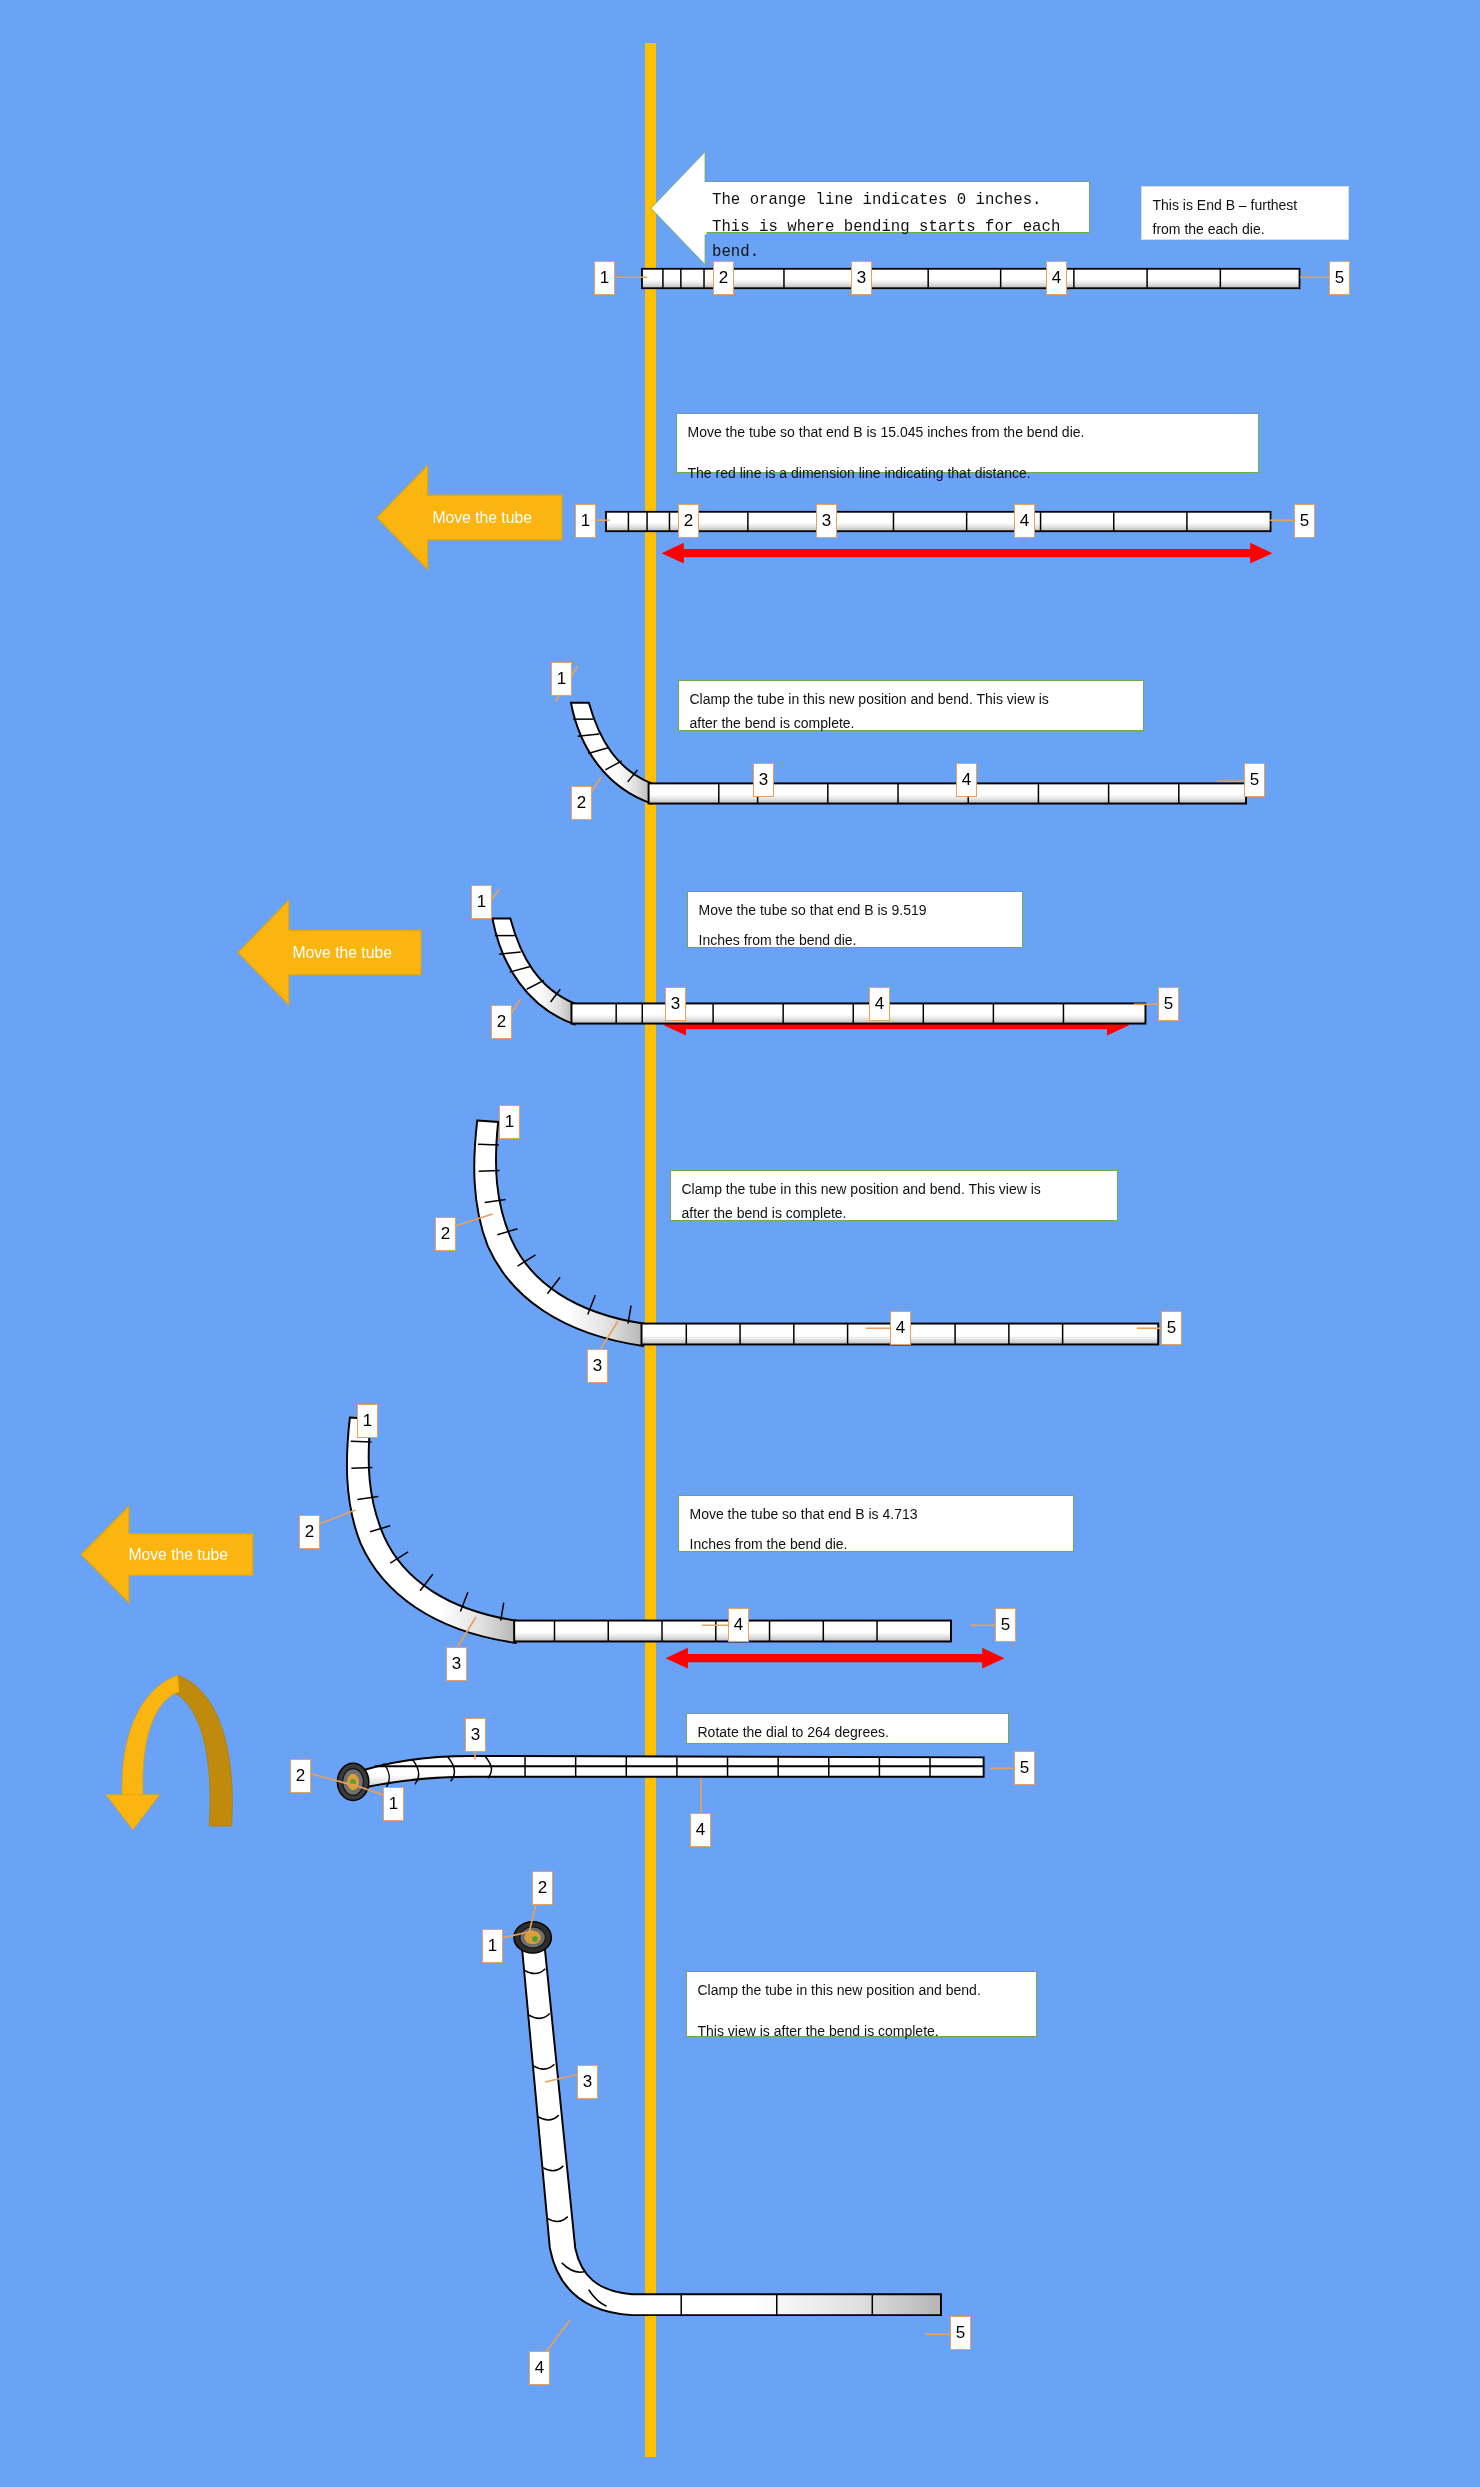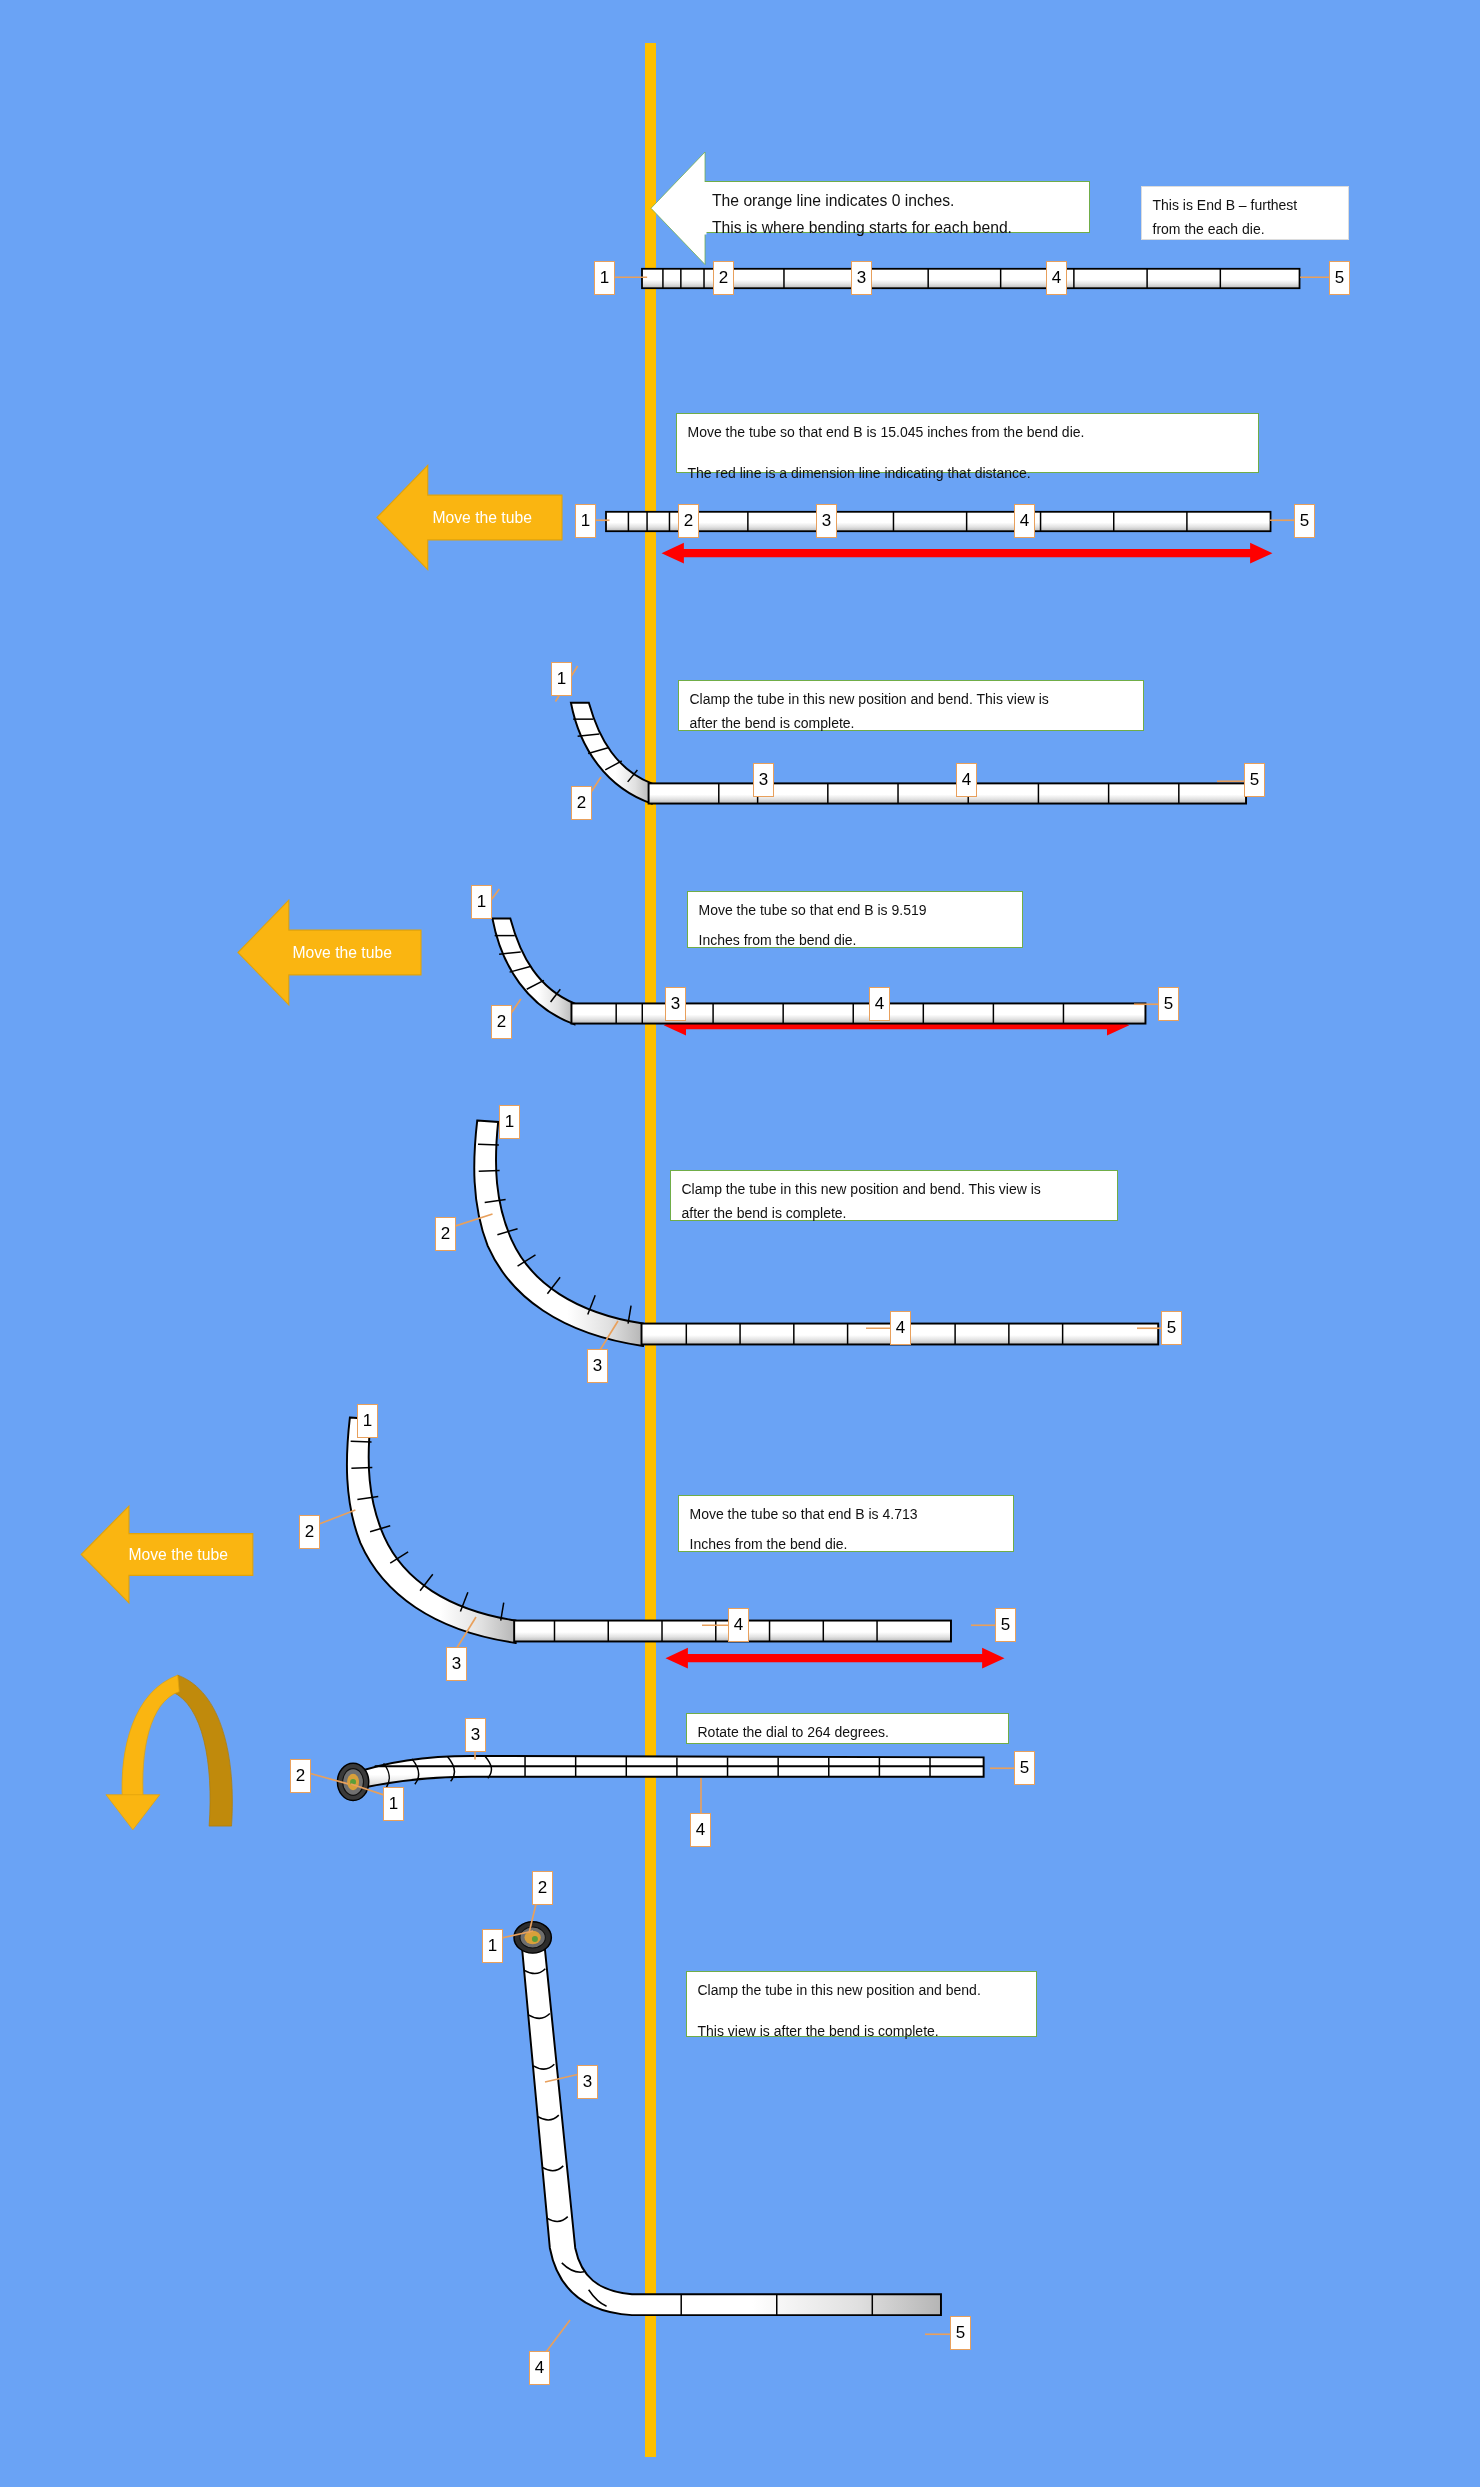--- a/index.html
+++ b/index.html
@@ -41,21 +41,21 @@
   .tube{position:absolute;z-index:4;}
   svg{display:block;overflow:visible;}
 </style>
 </head>
 <body>
 
 <div id="stage" style="width: 1480px; height: 2487px; background: rgb(106, 163, 245);">
 
   <div class="datum"></div>
 
-  <div class="callout-arrow" style="left:702px;top:181px;width:388px;height:52px;">
+  <div class="callout-arrow" style="left:702px;top:181px;width:388px;height:52px;font-family:Liberation Mono, monospace;">
     <div style="padding:6px 9px;">
       <p style="margin:0">The orange line indicates 0 inches.</p>
       <p style="margin:1.5px 0 0 0">This is where bending starts for each bend.</p>
     </div>
   </div>
   <svg style="position:absolute;left:651px;top:152px;" width="54" height="114" viewBox="0 0 72 152">
     <polygon points="0,75 72,0 72,150" fill="#ffffff" stroke="#70AD47" stroke-width="1"></polygon>
     <rect x="68" y="40" width="6" height="70" fill="#ffffff"></rect>
   </svg>
 
@@ -292,21 +292,21 @@
   <div class="lbl" style="left:587px;top:1349px;">3</div>
   <svg class="leader" style="left:866px;top:1326px;" width="34" height="4.5" viewBox="0 0 46 6">
     <line x1="0" y1="3" x2="44" y2="3" stroke="#E8A05C" stroke-width="2.2"></line>
     </svg>
   <div class="lbl" style="left:890px;top:1311px;">4</div>
   <svg class="leader" style="left:1137px;top:1326px;" width="30" height="4.5" viewBox="0 0 40 6">
     <line x1="0" y1="3" x2="38" y2="3" stroke="#E8A05C" stroke-width="2.2"></line>
     </svg>
   <div class="lbl" style="left:1161px;top:1311px;">5</div>
 
-  <div class="callout" style="left:678px;top:1495px;width:336px;height:57px;">
+  <div class="callout" style="left:678px;top:1495px;width:396px;height:57px;">
     <p style="margin:0 0 9px 0">Move the tube so that end B is 4.713</p>
     <p style="margin:0">Inches from the bend die.</p>
   </div>
 
   <div class="move-arrow" style="left:81px;top:1506px;width:172px;height:97px;">
     <svg style="position:absolute;left:0;top:0;" width="172" height="97" viewBox="0 0 230 130">
       <polygon points="0,65 64,0 64,37 230,37 230,93 64,93 64,130" fill="#FAB511" stroke="#E0A30C" stroke-width="1.5"></polygon>
     </svg>
     <span style="padding-left:22.4px">Move the tube</span>
   </div>

